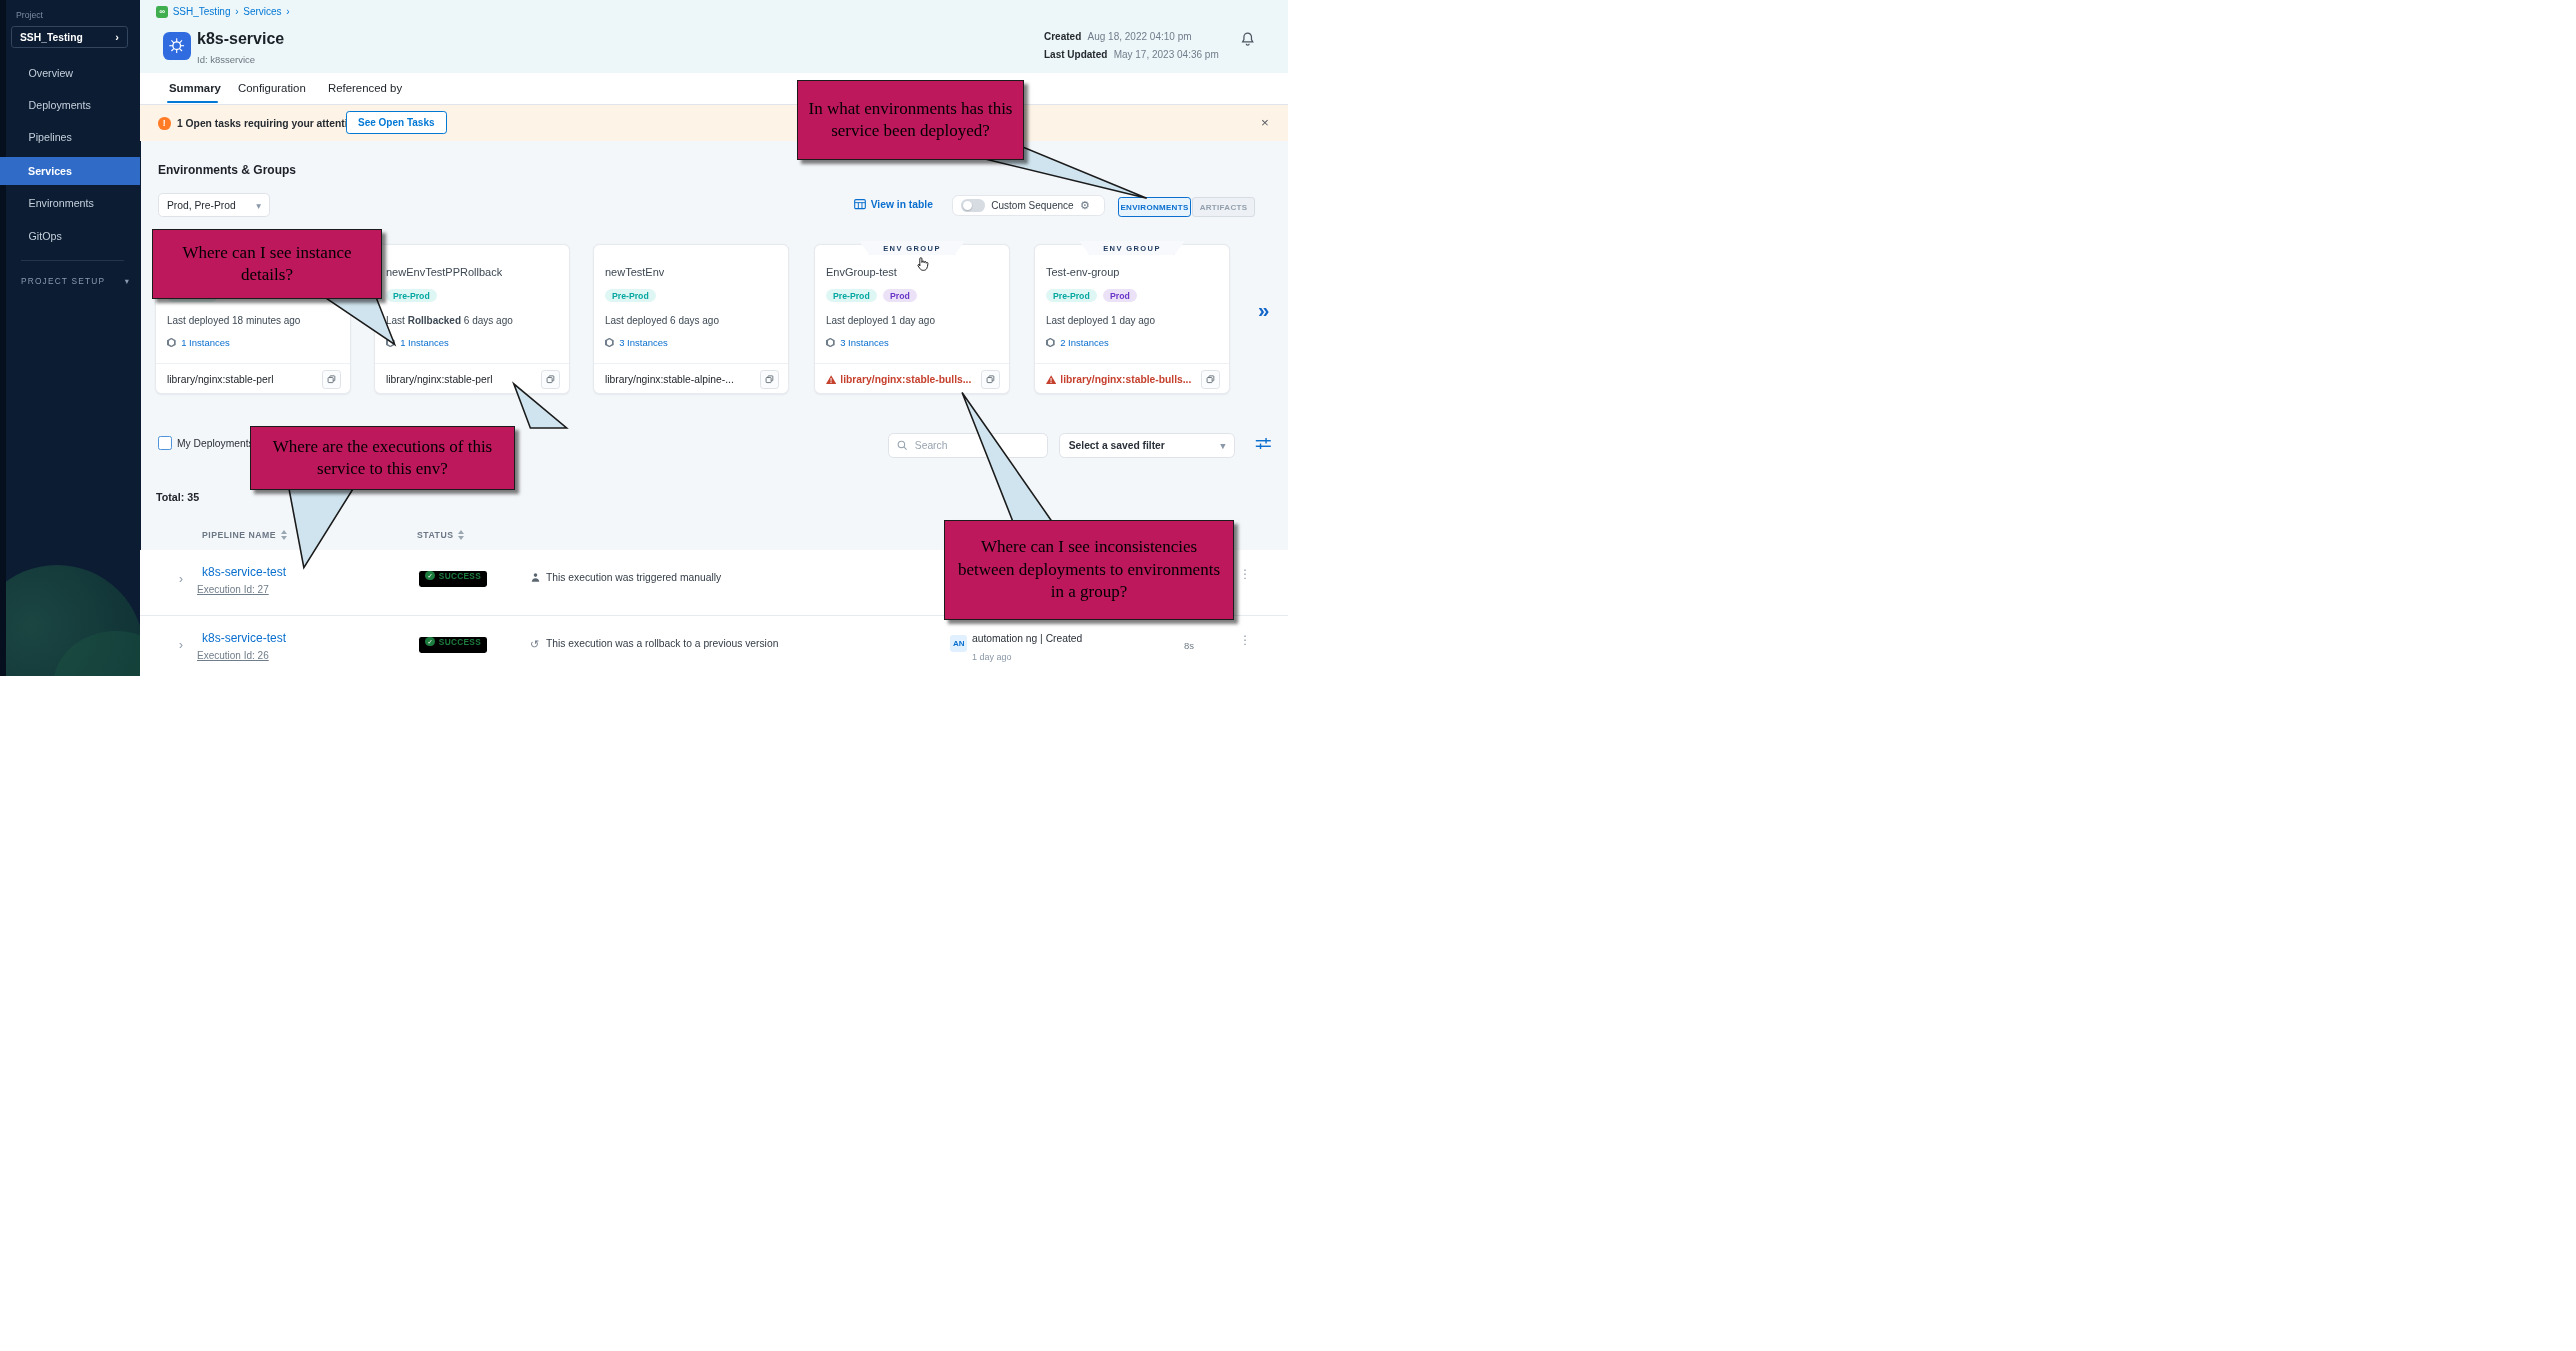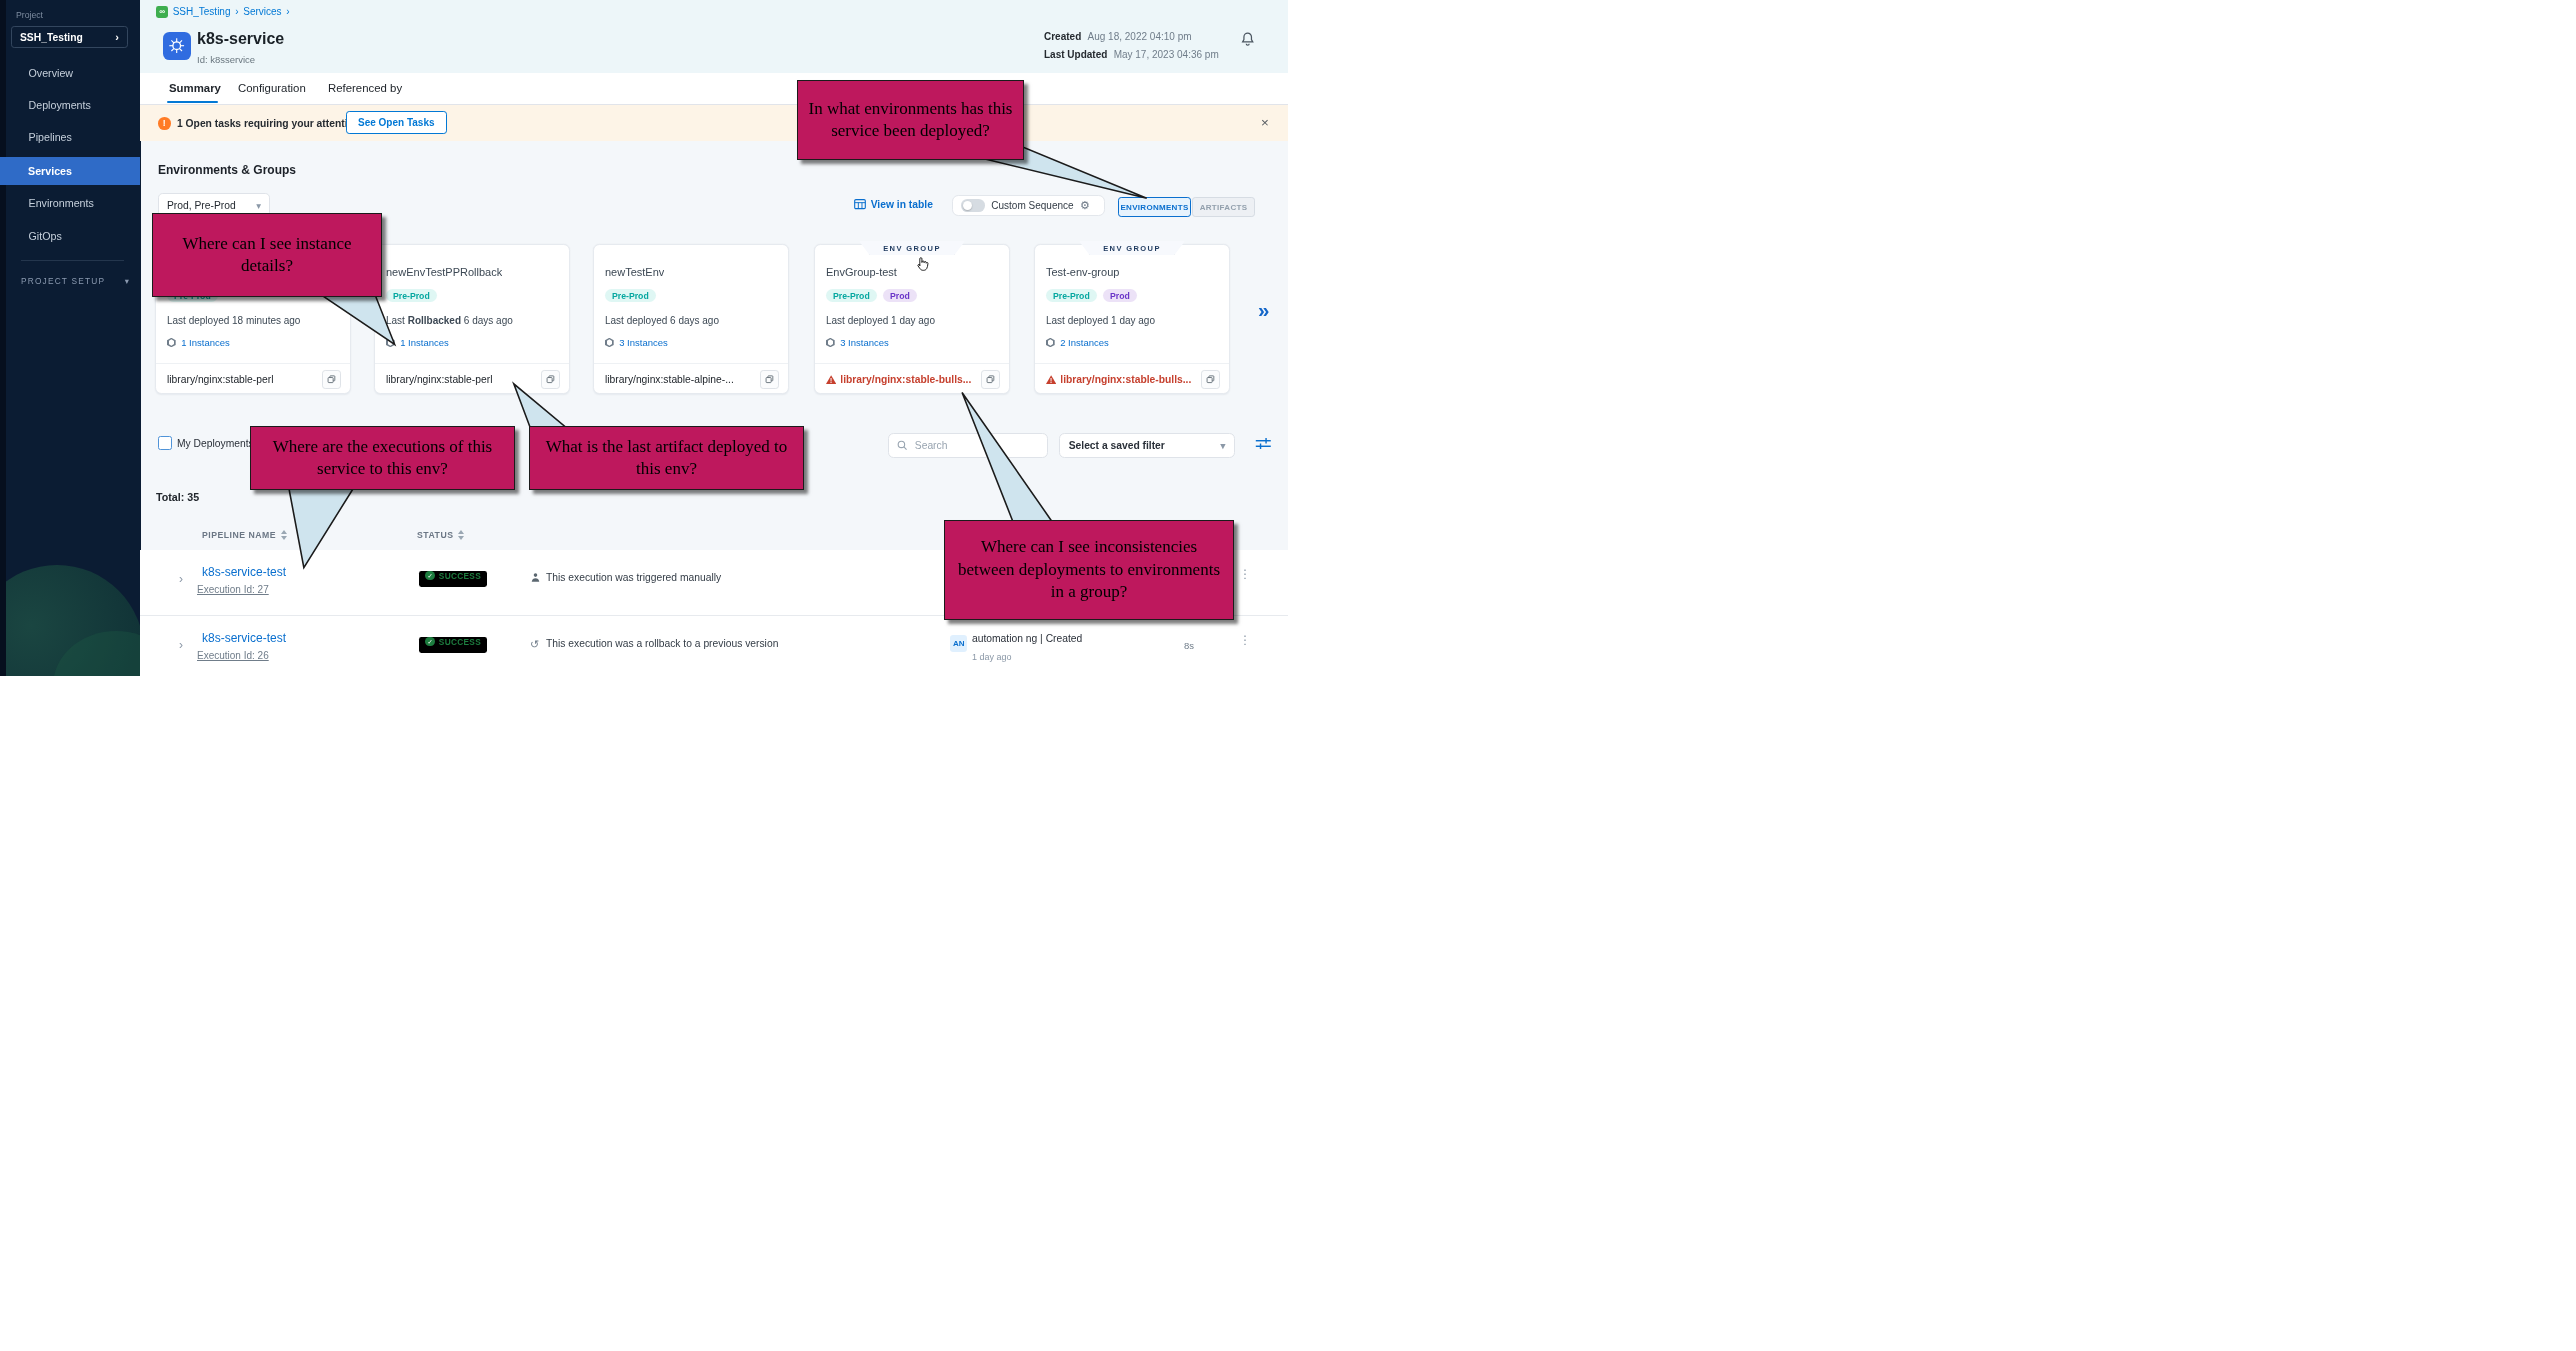--- a/index.html
+++ b/index.html
@@ -468,23 +468,22 @@
 
   <svg class="abs tails" viewBox="0 0 1632 856" width="1288" height="676">
     <polygon points="1235,198 1296,186 1453,251"></polygon>
     <polygon points="408,374 470,360 500,436"></polygon>
     <polygon points="366,618 448,618 385,719"></polygon>
     <polygon points="672,542 718,542 651,486"></polygon>
     <polygon points="1284,662 1334,662 1219,497"></polygon>
   </svg>
 
   <div class="callout" style="left:797px;top:80px;width:227px;height:80px">In what environments has this service been deployed?</div>
-  <div class="callout" style="left:152px;top:213px;width:230px;height:84px">Where can I see instance details?</div>
+  <div class="callout" style="left:152px;top:229px;width:230px;height:70px">Where can I see instance details?</div>
   <div class="callout" style="left:250px;top:426px;width:265px;height:64px">Where are the executions of this service to this env?</div>
-  <div class="callout" style="left:529px;top:426px;width:275px;height:64px">What is the last artifact deployed to this env?</div>
   <div class="callout" style="left:944px;top:520px;width:290px;height:100px">Where can I see inconsistencies between deployments to environments in a group?</div>
 
   <div class="abs cursor-hand">
     <svg width="14" height="16.6" viewBox="0 0 18 21">
       <path d="M6.2 12.5 V3.4 a1.35 1.35 0 0 1 2.7 0 V8.2 l.25-1.1 a1.25 1.25 0 0 1 2.45.35 l.1 1.05 .3-.85 a1.2 1.2 0 0 1 2.3.5 l.05.95 .35-.55 a1.1 1.1 0 0 1 1.95.85 c-.25 2.6-.65 5.1-1.65 6.7 -.85 1.35-2.05 2.15-4.25 2.15 -2.05 0-3.25-.65-4.25-2.05 l-2.5-3.5 a1.3 1.3 0 0 1 2-1.65 z" fill="#ffffff" stroke="#111111" stroke-width="1.2" stroke-linejoin="round"></path>
     </svg>
   </div>
 
 </div>
 

